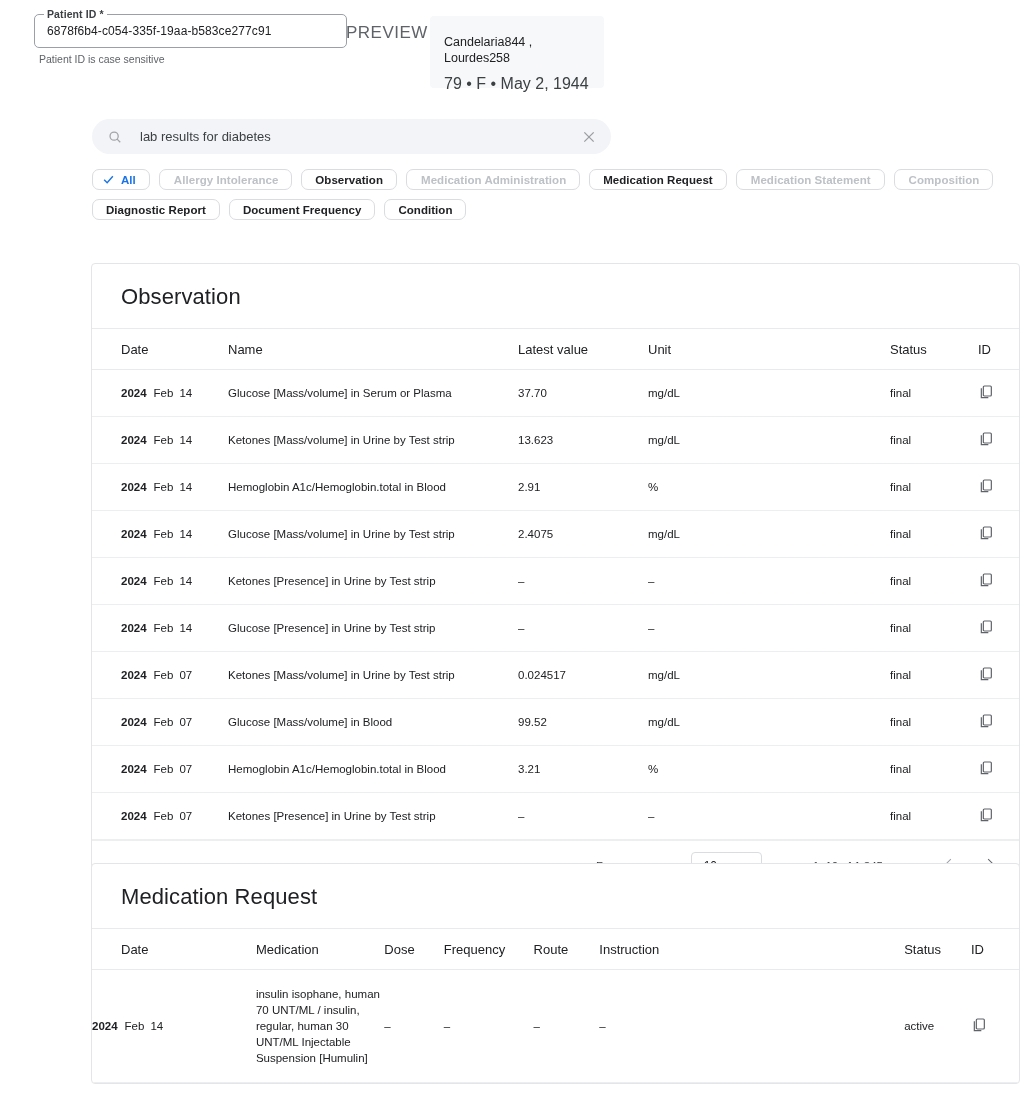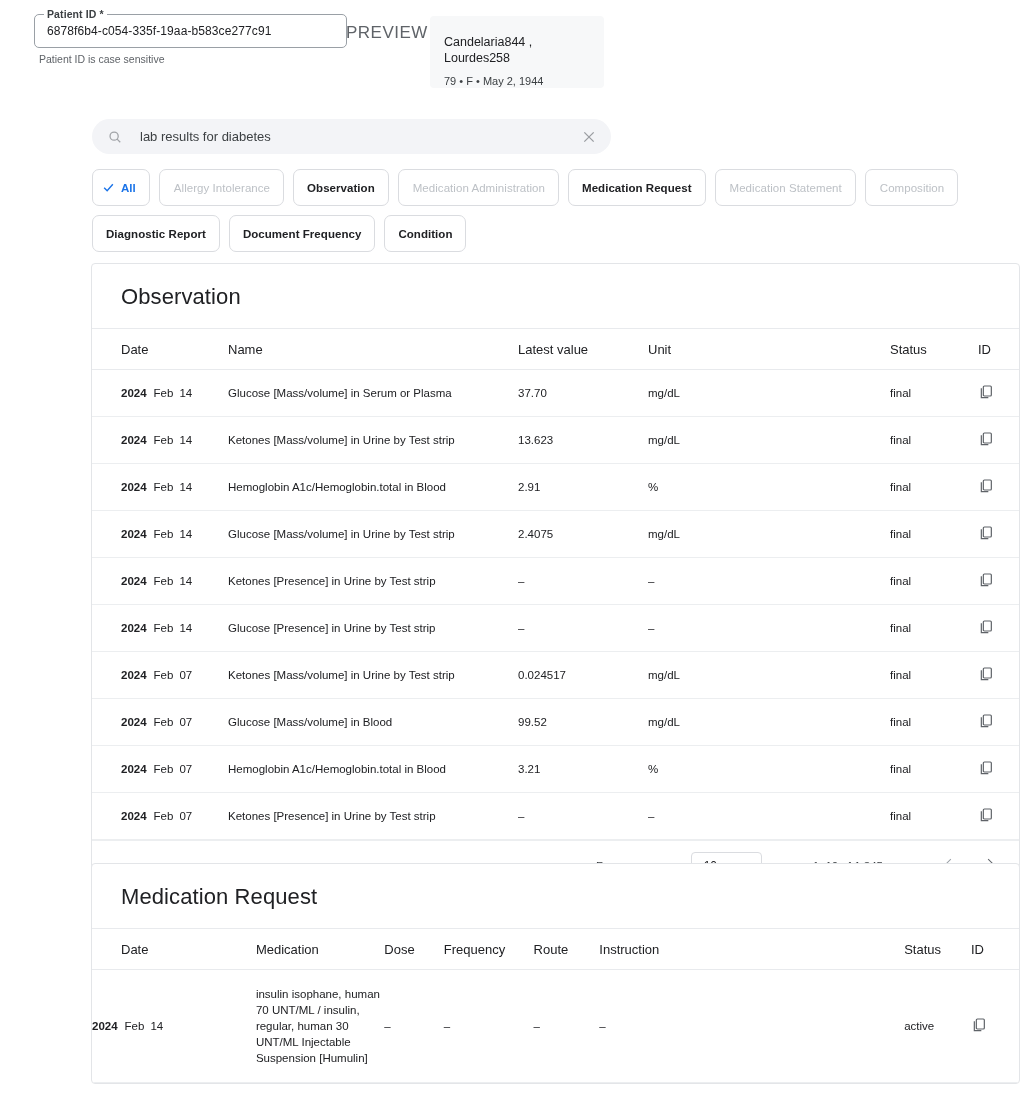--- a/index.html
+++ b/index.html
@@ -59,21 +59,21 @@
   }
 
   .preview-card {
     position: absolute; left: 430px; top: 16px;
     width: 174px; height: 72px;
     background: #f7f8f9;
     border-radius: 4px;
     padding: 18px 14px 0 14px;
   }
   .preview-name { font-size: 12.5px; color: #202124; line-height: 16px; }
-  .preview-meta { font-size: 11px; color: #3c4043; margin-top: 9px; }
+  .preview-meta { font-size: 16px; color: #3c4043; margin-top: 9px; }
 
   
   .search-bar {
     position: absolute; left: 92px; top: 119px;
     width: 519px; height: 35px;
     background: #f3f4f7;
     border-radius: 18px;
     display: flex; align-items: center;
     padding: 0 14px 0 16px;
   }
@@ -91,34 +91,34 @@
     cursor: pointer; opacity: .6;
   }
 
   
   .chips {
     position: absolute; left: 92px; top: 169px;
     width: 935px;
     display: flex; flex-wrap: wrap; gap: 9px 9px;
   }
   .chip {
-    height: 37px;
+    height: 21px;
     border: 1px solid #dadce0;
     border-radius: 7px;
     background: #fff;
     display: inline-flex; align-items: center;
     padding: 0 13px;
     font-size: 11.5px;
     font-weight: bold;
     color: #202124;
     cursor: pointer;
     white-space: nowrap;
     letter-spacing: .05px;
   }
-  .chip.disabled { color: #bdc1c6; font-weight: normal; cursor: default; padding-left: 14px; }
+  .chip.disabled { color: #bdc1c6; font-weight: bold; cursor: default; padding-left: 14px; }
   .chip.selected { color: #1a73e8; border-color: #dadce0; padding-left: 9px; }
   .chip .tick { width: 13px; height: 13px; margin-right: 6px; flex: 0 0 13px; }
 
   
   .card {
     position: absolute;
     left: 91px;
     width: 929px;
     background: #fff;
     border: 1px solid #e3e5e8;

